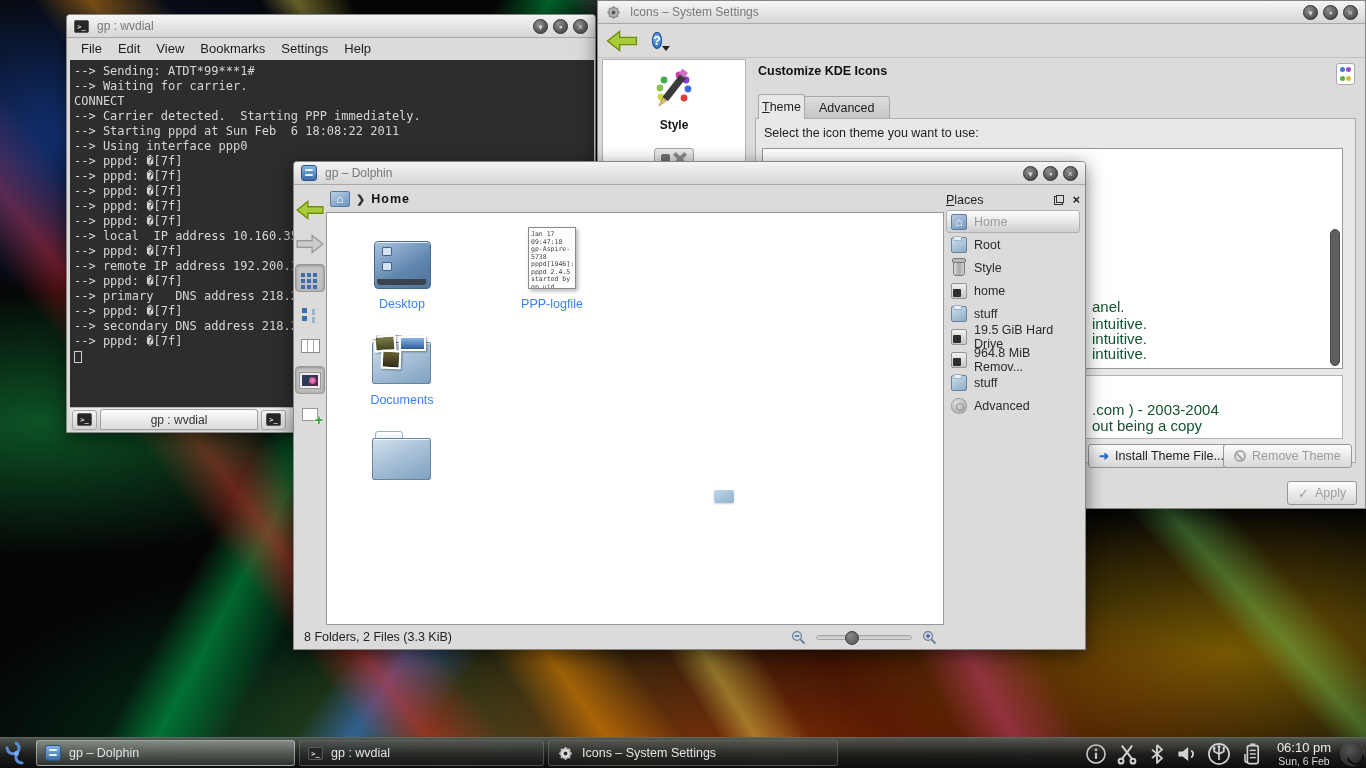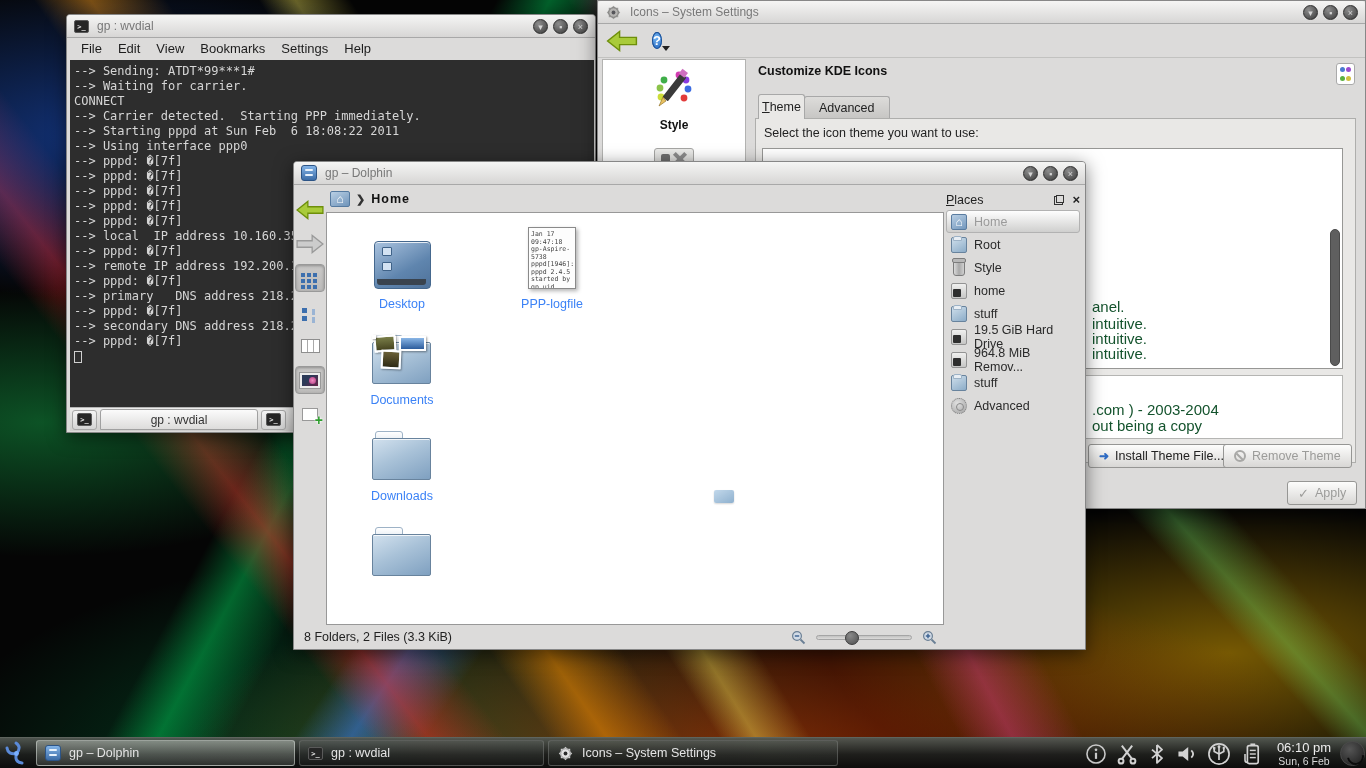--- a/index.html
+++ b/index.html
@@ -359,26 +359,20 @@
                 <span class="fi icn-docs">
                   <i class="a"></i>
                   <i class="b"></i>
                   <i class="c"></i>
                   <i class="d"></i>
                 </span>
               </span>
               <span class="clabel">Documents</span>
             </div>
 
-            <div class="cell">
-              <span class="ibox">
-                <span class="fi icn-folder"></span>
-              </span>
-              <span class="clabel">Downloads</span>
-            </div>
 
 
             <div class="cell">
               <span class="ibox">
                 <span class="fi icn-pics"></span>
               </span>
 
             </div>
 
           </div>

